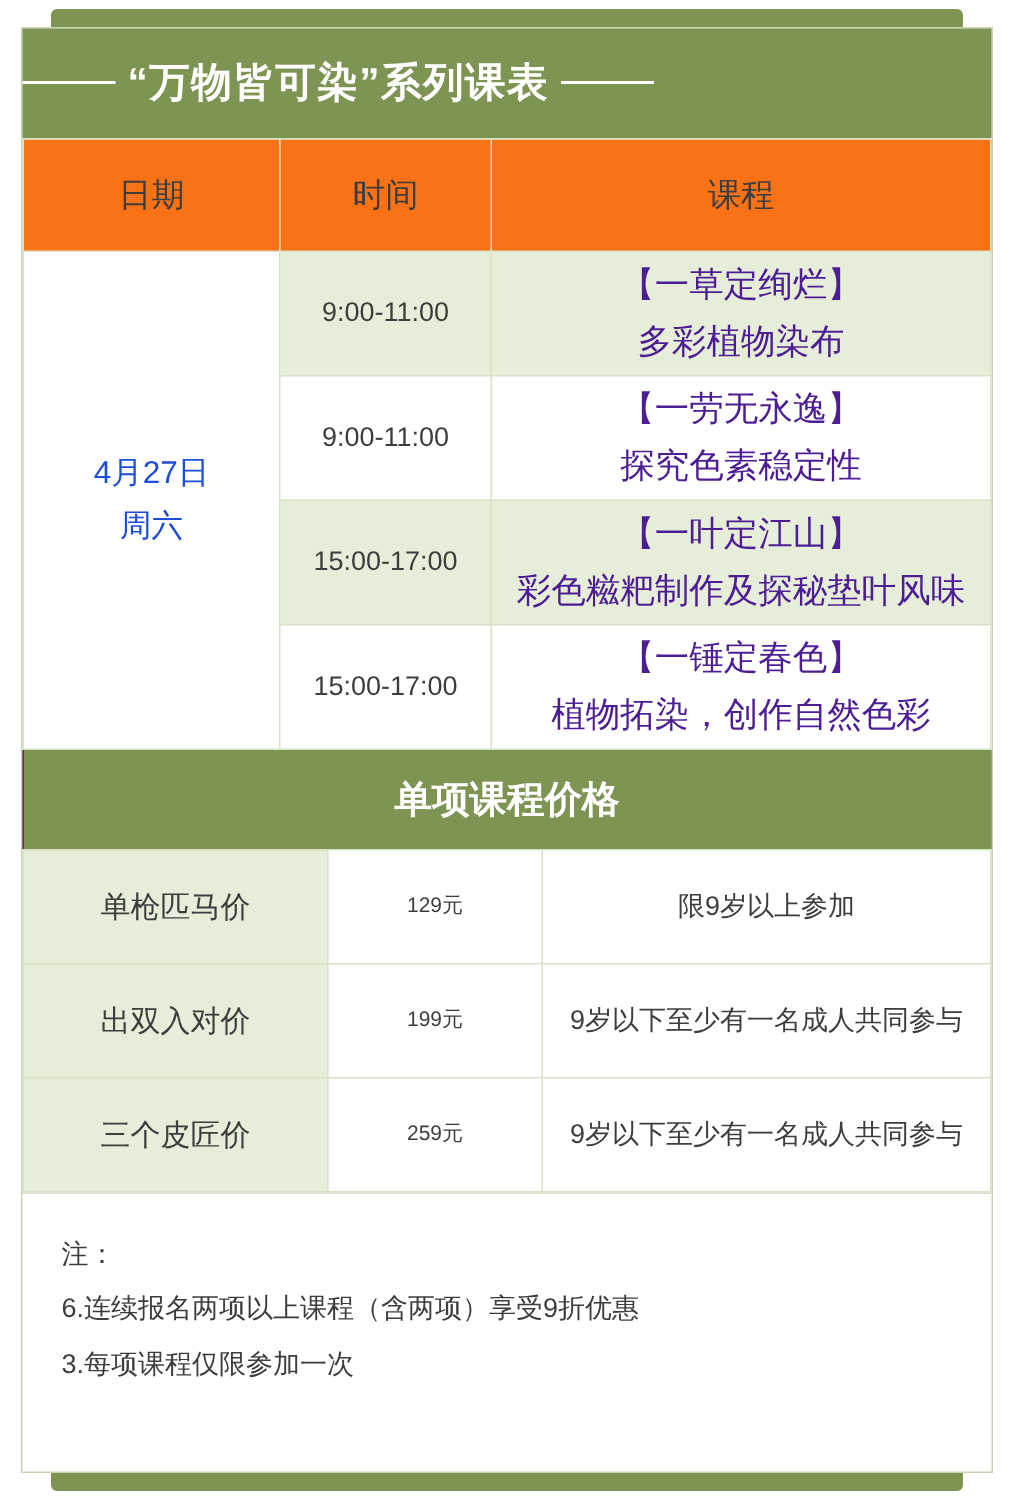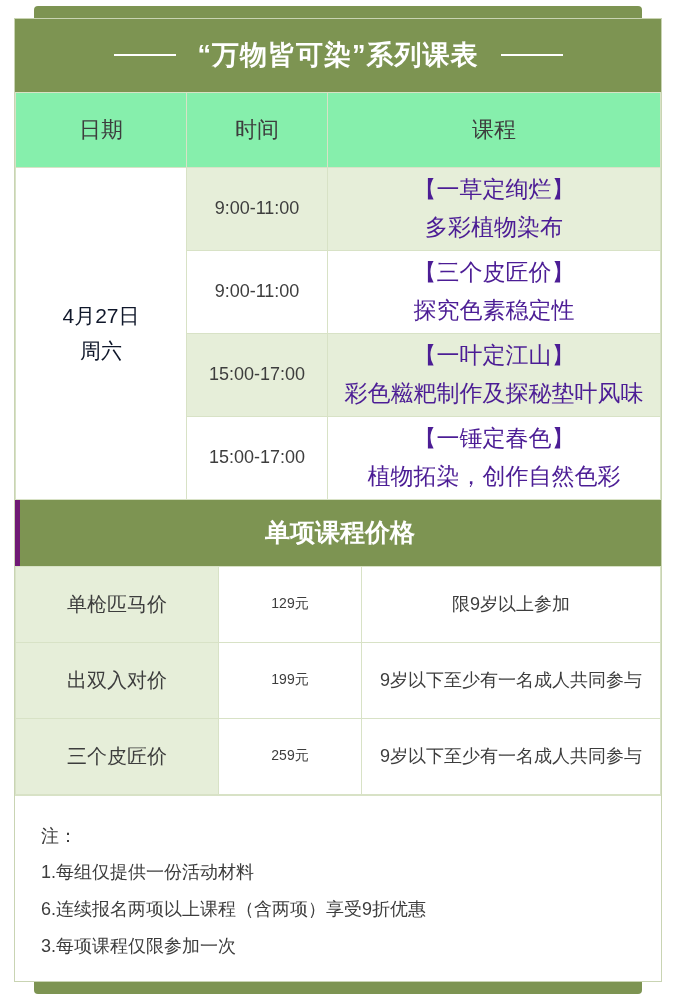--- a/index.html
+++ b/index.html
@@ -56,22 +56,22 @@
   .title-band {
     background: #7d9452;
     color: #ffffff;
     text-align: center;
     padding: 18px 0 19px;
     font-size: 27px;
     font-weight: bold;
     letter-spacing: 1px;
     display: flex;
     align-items: center;
-    justify-content: center;
-    gap: 22px;
+    justify-content: flex-start;
+    gap: 8px;
   }
   .title-rule {
     display: inline-block;
     width: 62px;
     height: 2px;
     background: #ffffff;
   }
   
   .tbl {
     width: 100%;
@@ -84,25 +84,25 @@
     vertical-align: middle;
     font-weight: normal;
   }
   .col-date { width: 170px; }
   .col-time { width: 140px; }
 
   .head-row td {
     font-size: 22px;
     color: #3d3d3d;
     padding: 22px 0;
-    background: #86efac;
+    background: #f97316;
   }
   .date-cell {
     font-size: 21px;
-    color: #0f172a;
+    color: #1d4ed8;
     line-height: 1.7;
     background: #ffffff;
   }
   .time-cell {
     font-size: 18px;
     color: #3d3d3d;
     padding: 0 4px;
   }
   .course-cell {
     font-size: 23px;
@@ -117,21 +117,21 @@
     background: #ffffff;
   }
   
   .price-band {
     background: #7d9452;
     color: #ffffff;
     text-align: center;
     font-size: 25px;
     font-weight: bold;
     padding: 16px 0 17px;
-    border-left: 5px solid #701a75;
+    border-left: 1px solid #701a75;
     border-right: 1px solid #7d9452;
   }
   .price-tbl td {
     border: 1px solid #d8e2c6;
     text-align: center;
     vertical-align: middle;
   }
   .price-name {
     background: #e6eed9;
     font-size: 20px;
@@ -190,21 +190,21 @@
         <td class="time-cell tint">9:00-11:00</td>
         <td class="course-cell tint">
           <div>【一草定绚烂】</div>
           <div>多彩植物染布</div>
         </td>
       </tr>
 
       <tr>
         <td class="time-cell plain">9:00-11:00</td>
         <td class="course-cell plain">
-          <div>【三个皮匠价】</div>
+          <div>【一劳无永逸】</div>
           <div>探究色素稳定性</div>
         </td>
       </tr>
 
       <tr>
         <td class="time-cell tint">15:00-17:00</td>
         <td class="course-cell tint">
           <div>【一叶定江山】</div>
           <div>彩色糍粑制作及探秘垫叶风味</div>
         </td>
@@ -237,19 +237,18 @@
       <tr>
         <td class="col-date price-name">三个皮匠价</td>
         <td class="col-time price-value">259元</td>
         <td class="price-note">9岁以下至少有一名成人共同参与</td>
       </tr>
     </tbody>
       </table>
 
     <div class="notes">
       <div>注：</div>
-      <div>1.每组仅提供一份活动材料</div>
       <div>6.连续报名两项以上课程（含两项）享受9折优惠</div>
       <div>3.每项课程仅限参加一次</div>
     </div>
 
   </div>
 </div>
 
 </body></html>

